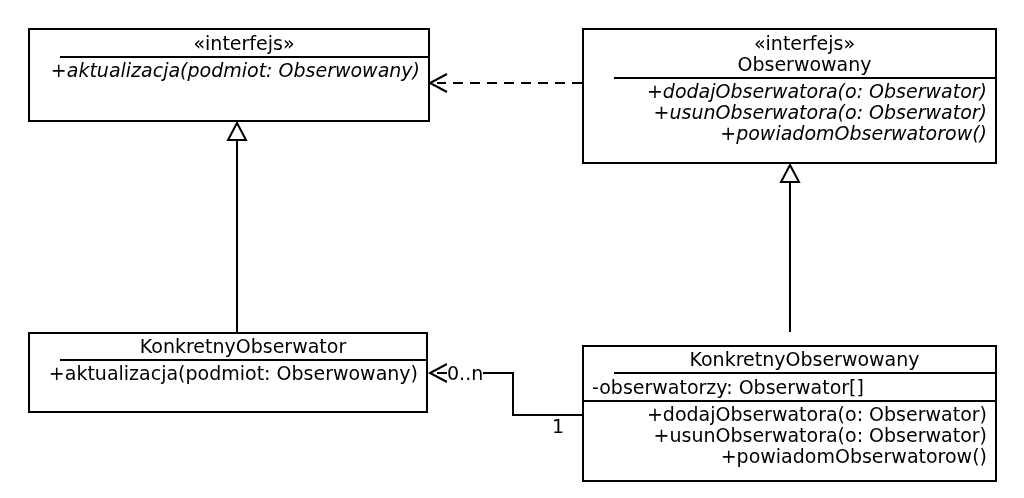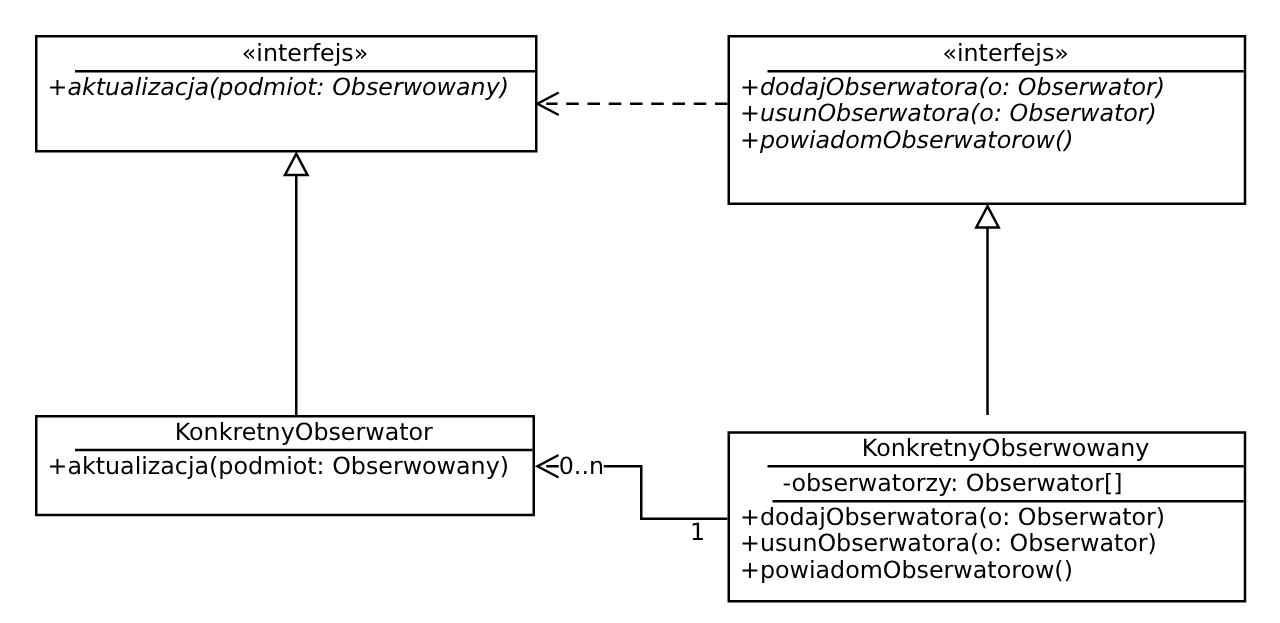--- a/index.html
+++ b/index.html
@@ -28,23 +28,22 @@
   .box-header {
     text-align: center;
     border-bottom: 2px solid #000000;
     padding: 3px 4px 2px 4px;
     margin-left: 30px;
   }
   .box-header.single { padding: 2px 4px; }
   .box-attrs {
     border-bottom: 2px solid #000000;
     padding: 3px 8px 2px 8px;
-    margin-left: 34px;
   }
-  .box-methods { padding: 2px 8px; }
+  .box-methods { padding: 2px 8px; text-align: right; }
   .interface .box-methods { font-style: italic; }
 
   .relation-layer {
     position: absolute;
     left: 0; top: 0;
     width: 1024px; height: 498px;
     pointer-events: none;
   }
   .mult-label {
     position: absolute;
@@ -65,20 +64,21 @@
       <div>«interfejs»</div>
     </div>
     <div class="box-methods">
       <div>+aktualizacja(podmiot: Obserwowany)</div>
     </div>
   </div>
 
   <div class="uml-box interface" id="box-obserwowany">
     <div class="box-header">
       <div>«interfejs»</div>
+      <div>Obserwowany</div>
     </div>
     <div class="box-methods">
       <div>+dodajObserwatora(o: Obserwator)</div>
       <div>+usunObserwatora(o: Obserwator)</div>
       <div>+powiadomObserwatorow()</div>
     </div>
   </div>
 
   <div class="uml-box" id="box-konkretny-obserwator">
     <div class="box-header single">

